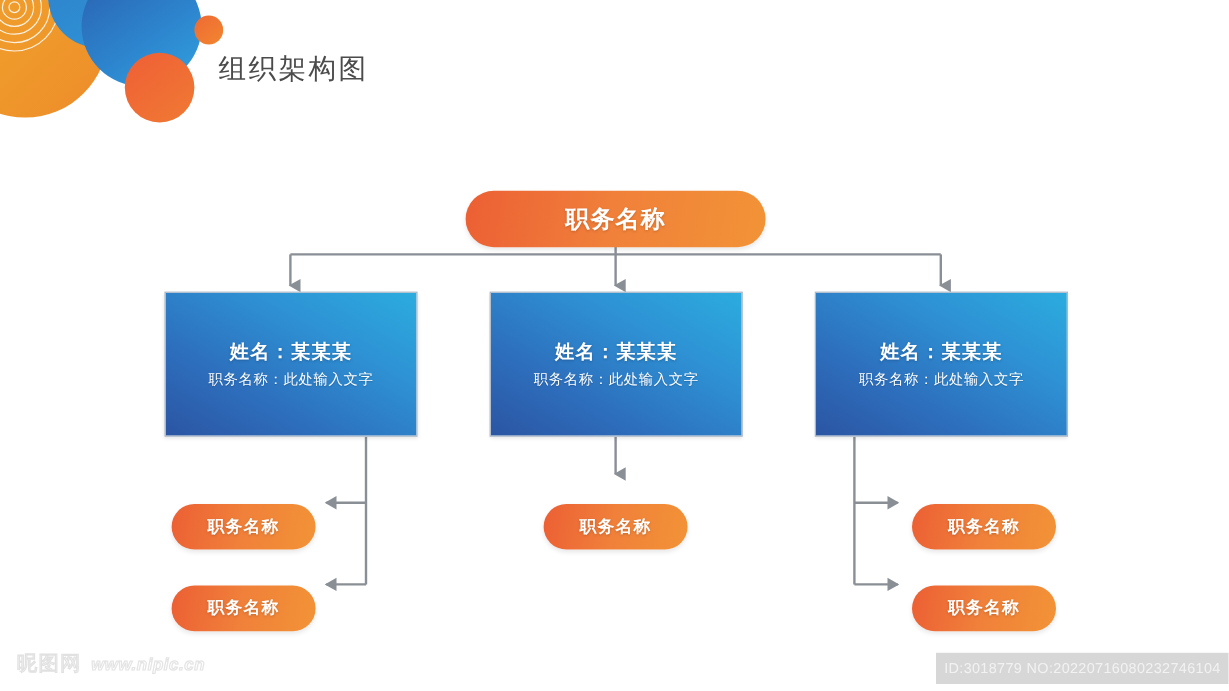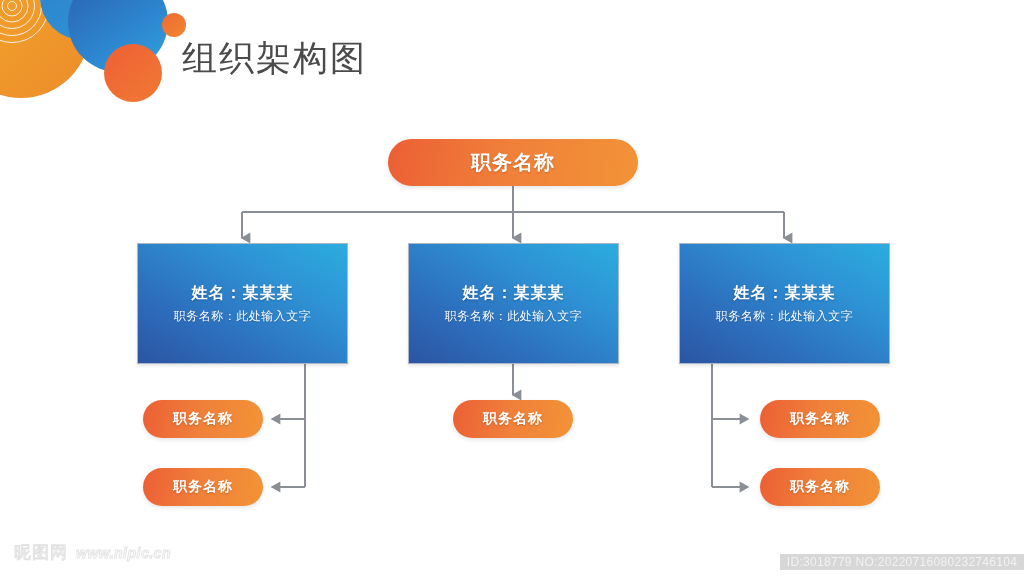--- a/index.html
+++ b/index.html
@@ -67,41 +67,42 @@
   .deco-orange-dot {
     left: 162px; top: 13px;
     width: 24px; height: 24px;
     background: linear-gradient(140deg, #ee6a34 0%, #f2862f 100%);
   }
 
   
   #title {
     position: absolute;
     left: 182px; top: 36px;
-    font-size: 35px;
+    font-size: 23px;
     line-height: 45px;
     color: #4b4b4b;
     font-family: "DejaVu Serif", "Liberation Serif", serif;
     letter-spacing: 2px;
     white-space: nowrap;
   }
 
   
   .pill {
     position: absolute;
     border-radius: 999px;
     background: linear-gradient(100deg, #ec5f34 0%, #f0803a 48%, #f29336 100%);
     color: #ffffff;
     display: flex;
     align-items: center;
     justify-content: center;
     font-weight: bold;
     text-shadow: 0 1px 2px rgba(120,50,10,0.35);
     box-shadow: 0 2px 4px rgba(0,0,0,0.10);
     letter-spacing: 1px;
+    margin-top: 20px;
   }
 
   #node-top {
     left: 388px; top: 139px;
     width: 250px; height: 47px;
     font-size: 20px;
   }
 
   
   .blue-box {
@@ -179,21 +180,21 @@
     font-style: italic;
     font-weight: bold;
     color: transparent;
     -webkit-text-stroke: 1px #cfcfcf;
     letter-spacing: 0.5px;
   }
 
   #footer-right {
     position: absolute;
     right: 0; bottom: 6px;
-    width: 244px; height: 16px;
+    width: 244px; height: 26px;
     background: #d7d7d7;
     color: #f2f2f2;
     font-size: 12px;
     display: flex;
     align-items: center;
     justify-content: center;
     letter-spacing: 0.3px;
   }
 </style>
 </head>

